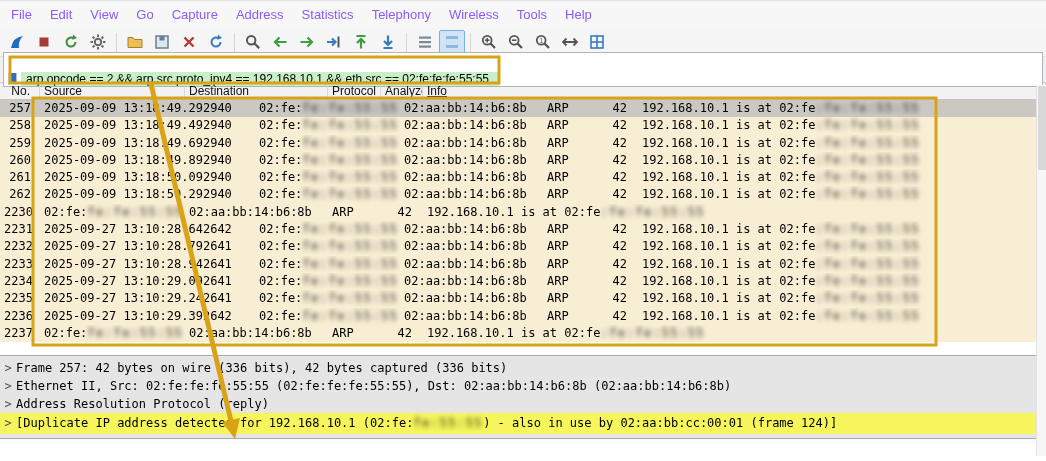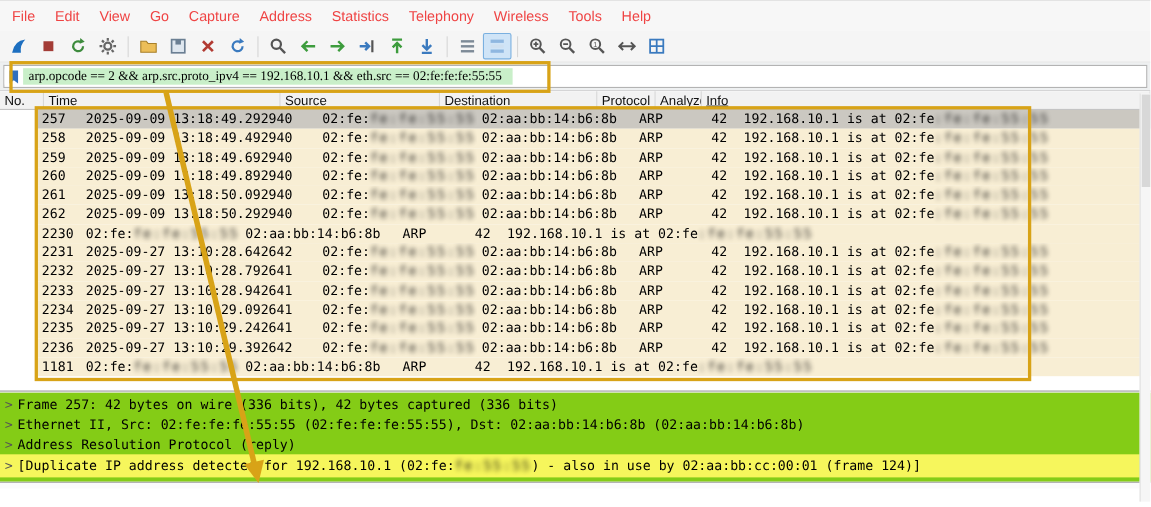--- a/index.html
+++ b/index.html
@@ -8,78 +8,78 @@
     position: relative; width: 1046px; height: 461px; overflow: hidden;
     background: #fff; font-family: "Liberation Sans", sans-serif;
     border-top: 1px solid #e3e3e3;
   }
   
   #menubar {
     height: 27px; display: flex; align-items: center;
     background: #f7f7f7; padding-left: 2px;
   }
   .menu-item {
-    padding: 4px 9px; font-size: 13px; color: #ef4444; cursor: default;
+    padding: 4px 9px; font-size: 13px; color: #8b5cf6; cursor: default;
   }
   
   #toolbar {
     height: 29px; display: flex; align-items: center;
     background: #f5f5f5; padding-left: 4px; gap: 1px;
     border-bottom: 1px solid #e4e4e4;
   }
   .tbtn {
     width: 26px; height: 24px; border: 1px solid transparent; background: transparent;
     border-radius: 2px; padding: 2px 3px; display: flex; align-items: center; justify-content: center;
   }
   .tbtn.active { background: #cfe4f7; border-color: #7ab0e0; }
   .tsep { width: 1px; height: 19px; background: #d6d6d6; margin: 0 4px; }
   
   #filterbar {
     height: 26px; background: #eef0f1; display: flex; align-items: center;
     padding: 2px 3px; border-bottom: 1px solid #cfcfcf;
   }
   .finput {
-    flex: 1; height: 21px; background: #fff; border: 1px solid #b3b3b3;
-    display: flex; align-items: center; overflow: hidden; font-family: Liberation Serif, serif;
+    flex: 1; height: 35px; background: #fff; border: 1px solid #b3b3b3;
+    display: flex; align-items: flex-end; overflow: hidden;
   }
   .bookmark {
     width: 17px; display: flex; align-items: center; justify-content: center; background: #fff;
   }
   .fgreen {
     background: var(--green); display: inline-flex; align-items: center;
     padding: 0 10px 0 5px; font-size: 12px; color: #000; white-space: nowrap;
   }
   
   #packetlist { height: 272px; background: #fff; }
   #colheaders {
     display: flex; height: 17px; background: #f2f2f2;
     border-bottom: 1px solid #c4c4c4; font-size: 12px; color: #111;
   }
   .hcell {
     padding: 1px 4px; border-right: 1px solid #d7d7d7; overflow: hidden; white-space: nowrap;
   }
   .prow {
     display: flex; height: 17.3px; line-height: 17.3px;
     font-family: "DejaVu Sans Mono", monospace; font-size: 12px;
-    background: var(--tan); color: #000; white-space: nowrap; margin-left: 34px;
+    background: var(--tan); color: #000; white-space: nowrap;
   }
   .prow.sel { background: var(--sel); }
   .cell { padding: 0 4px; overflow: hidden; white-space: nowrap; }
-  .c-no   { width: 40px;  text-align: left; padding-right: 9px; flex: none; }
+  .c-no   { width: 40px;  text-align: right; padding-right: 9px; flex: none; }
   .c-time { width: 215px; flex: none; }
   .c-src  { width: 145px; flex: none; }
   .c-dst  { width: 143px; flex: none; }
   .c-proto{ width: 53px;  flex: none; }
   .c-len  { width: 42px;  text-align: right; padding-right: 11px; flex: none; }
   .c-info { flex: 1; }
   .blur { filter: blur(2.4px) contrast(1.05); opacity: .85; letter-spacing: 1.5px; }
   
   #splitter { height: 2px; background: #e9e9e9; border-top: 1px solid #a8a8a8; }
   #details {
-    height: 81px; background: #84cc16; padding-top: 2px;
+    height: 81px; background: #e5e5e5; padding-top: 2px;
     font-family: "DejaVu Sans Mono", monospace; font-size: 12px; color: #000;
   }
   .dline { height: 18px; line-height: 18px; white-space: nowrap; overflow: hidden; }
   .exp { display: inline-block; width: 16px; text-align: center; color: #555; }
   .dup {
     height: 21px; line-height: 21px; background: var(--yellow);
     width: calc(100% - 10px);
   }
   
   #statusbar { height: 6px; border-top: 1px solid #ababab; background: #fbfbfb; }
@@ -263,21 +263,20 @@
             <path d="M2 1 h9 v14 l-4.5 -3.5 L2 15 Z" fill="#2f6fbf"></path>
           </svg>
       </span>
       <span class="fgreen">arp.opcode == 2 &amp;&amp; arp.src.proto_ipv4 == 192.168.10.1 &amp;&amp; eth.src == 02:fe:fe:fe:55:55</span>
     </div>
   </div>
 
   <div id="packetlist">
     <div id="colheaders">
         <div class="hcell c-no">No.</div>
-        <div class="hcell c-time">Time</div>
         <div class="hcell c-src">Source</div>
         <div class="hcell c-dst">Destination</div>
         <div class="hcell c-proto">Protocol</div>
         <div class="hcell c-len">Analyze</div>
         <div class="hcell c-info" style="flex: 1 1 0%; text-decoration: underline;">Info</div>
       </div>
     <div id="rows">
         <div class="prow sel">
           <div class="cell c-no">257</div>
           <div class="cell c-time">2025-09-09 13:18:49.292940</div>
@@ -388,21 +387,21 @@
         <div class="prow">
           <div class="cell c-no">2236</div>
           <div class="cell c-time">2025-09-27 13:10:29.392642</div>
           <div class="cell c-src">02:fe:<span class="blur">fe:fe:55:55</span></div>
           <div class="cell c-dst">02:aa:bb:14:b6:8b</div>
           <div class="cell c-proto">ARP</div>
           <div class="cell c-len">42</div>
           <div class="cell c-info">192.168.10.1 is at 02:fe<span class="blur">:fe:fe:55:55</span></div>
         </div>
         <div class="prow">
-          <div class="cell c-no">1181</div>
+          <div class="cell c-no">2237</div>
           <div class="cell c-src">02:fe:<span class="blur">fe:fe:55:55</span></div>
           <div class="cell c-dst">02:aa:bb:14:b6:8b</div>
           <div class="cell c-proto">ARP</div>
           <div class="cell c-len">42</div>
           <div class="cell c-info">192.168.10.1 is at 02:fe<span class="blur">:fe:fe:55:55</span></div>
         </div>
       </div>
   </div>
 
   <div id="splitter"></div>

